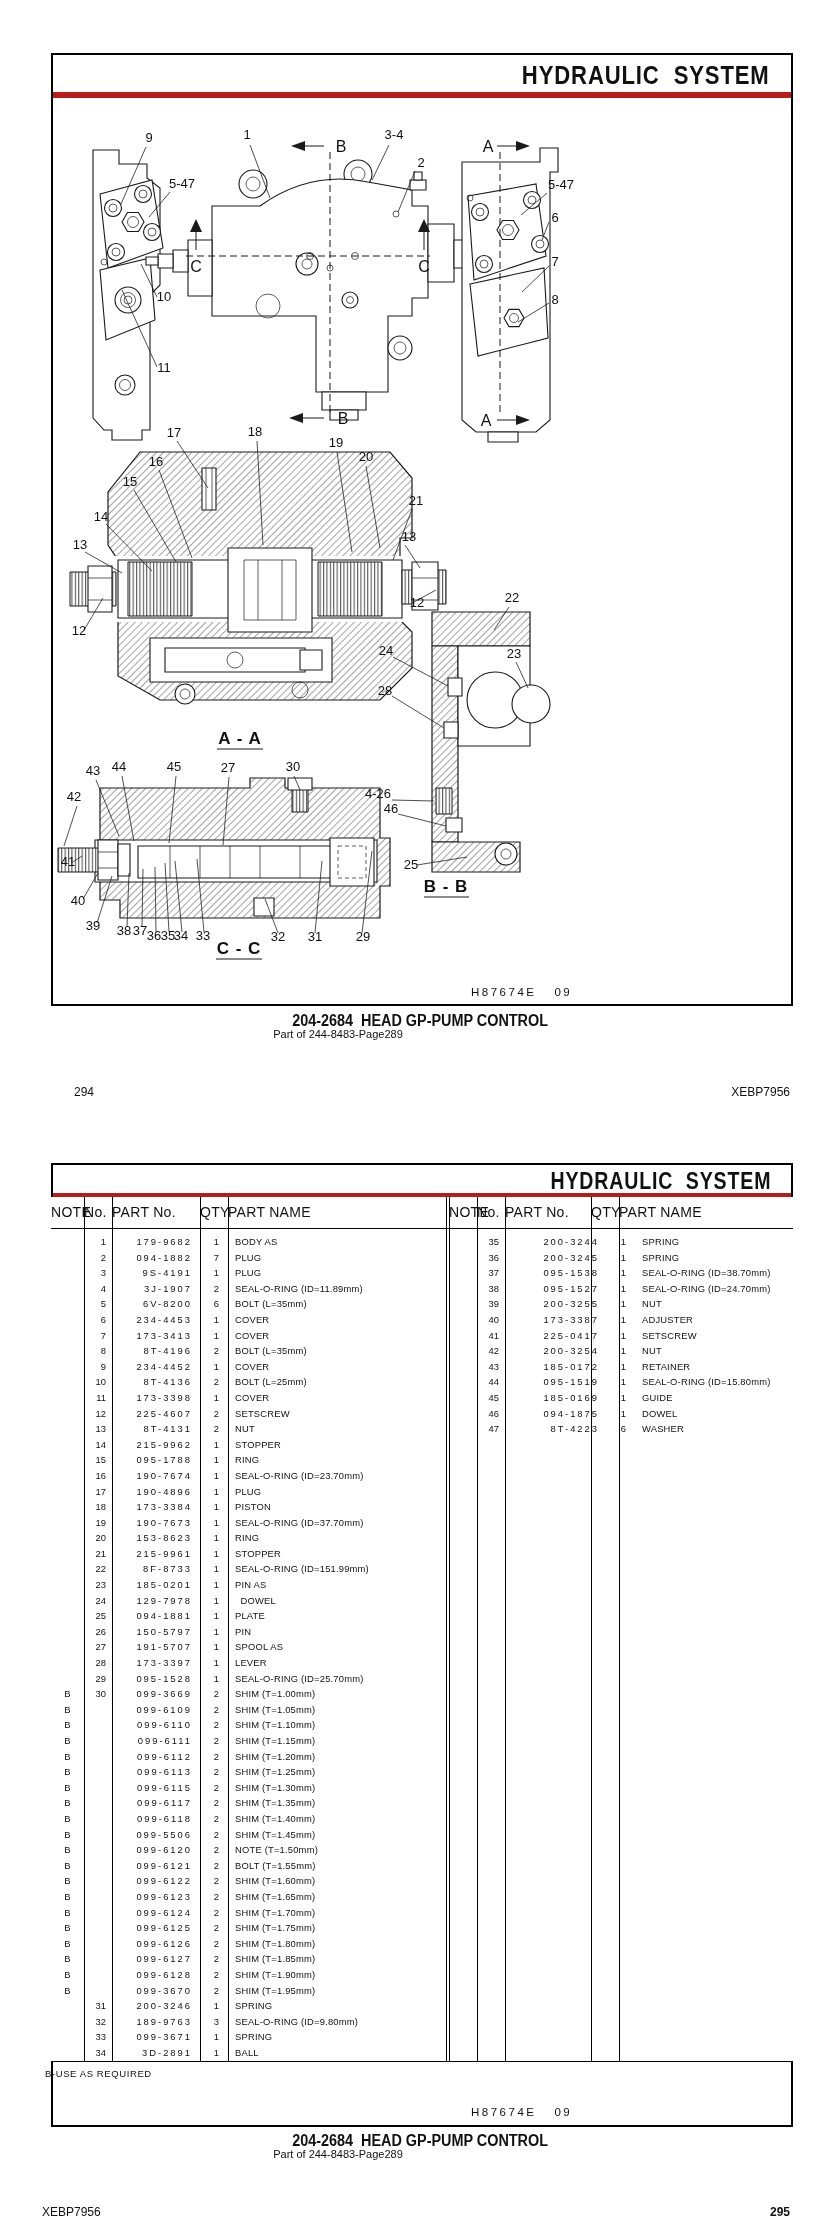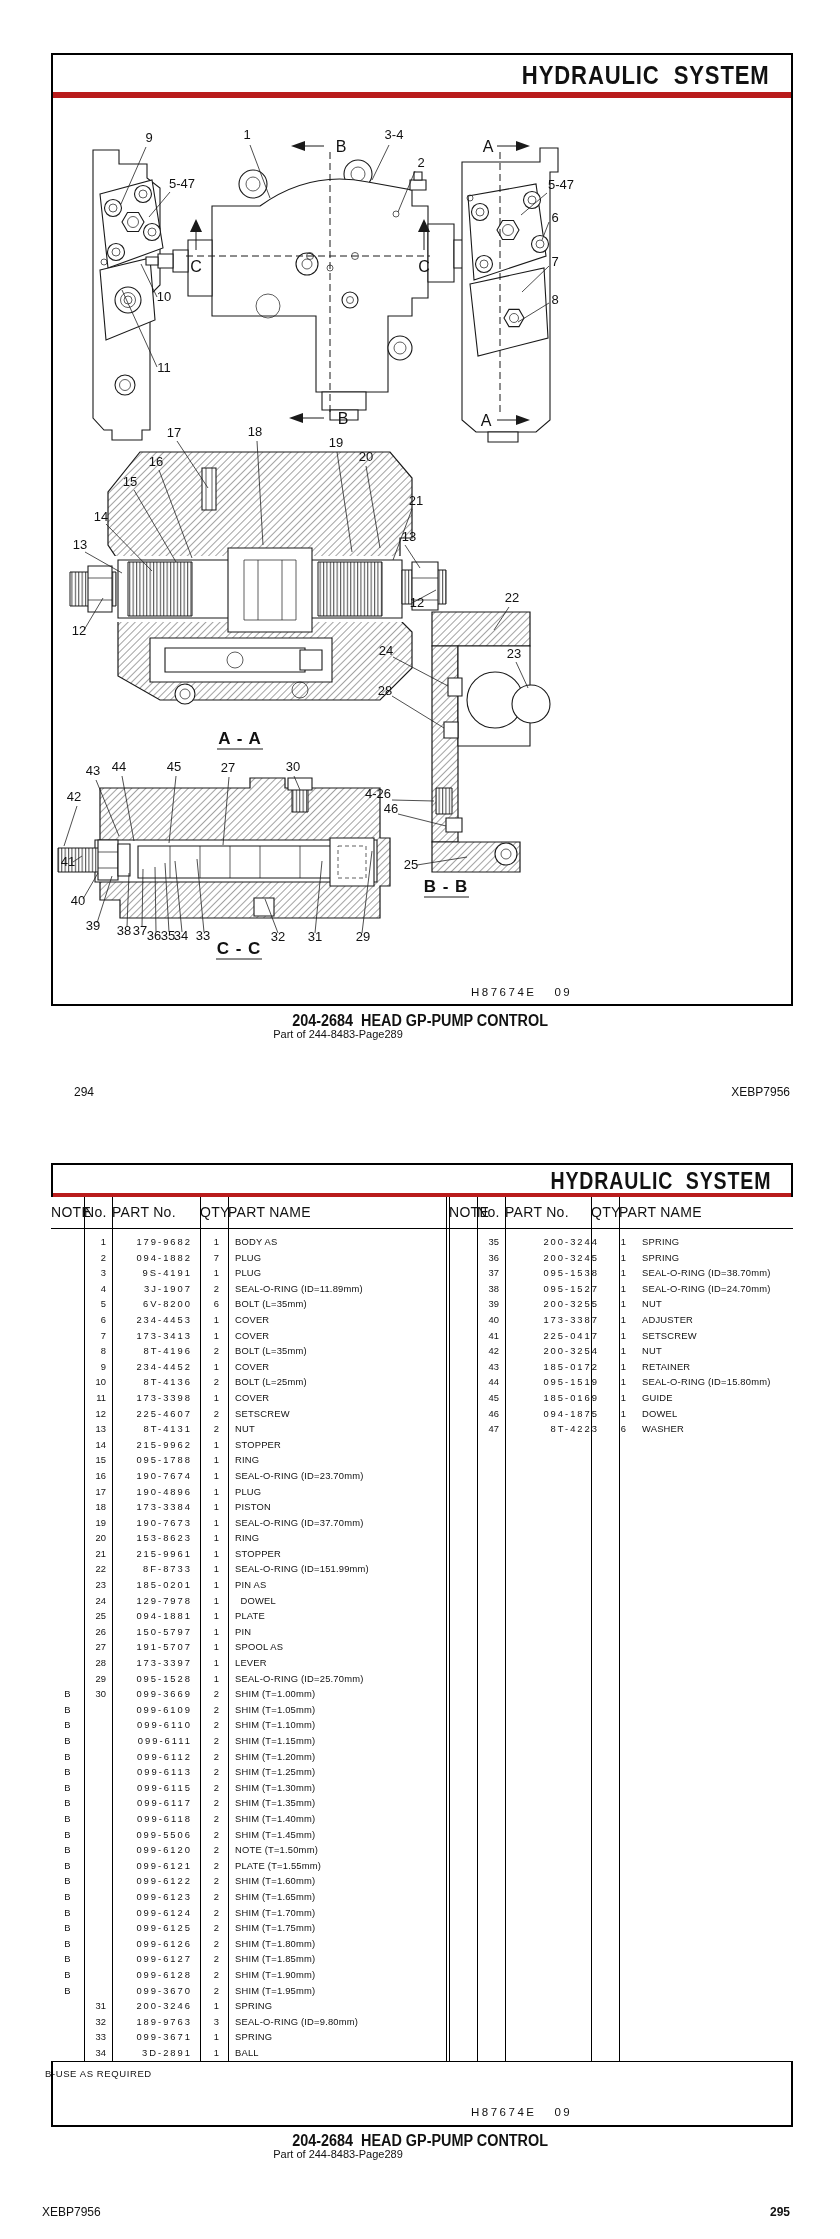--- a/index.html
+++ b/index.html
@@ -655,21 +655,21 @@
         <div class="c-no"></div>
         <div class="c-part-no">099-6120</div>
         <div class="c-qty">2</div>
         <div class="c-part-name">NOTE (T=1.50mm)</div>
       </div>
       <div class="trow">
         <div class="c-note">B</div>
         <div class="c-no"></div>
         <div class="c-part-no">099-6121</div>
         <div class="c-qty">2</div>
-        <div class="c-part-name">PLATE (T=1.55mm)</div>
+        <div class="c-part-name">BOLT (T=1.55mm)</div>
       </div>
       <div class="trow">
         <div class="c-note">B</div>
         <div class="c-no"></div>
         <div class="c-part-no">099-6122</div>
         <div class="c-qty">2</div>
         <div class="c-part-name">SHIM (T=1.60mm)</div>
       </div>
       <div class="trow">
         <div class="c-note">B</div>

